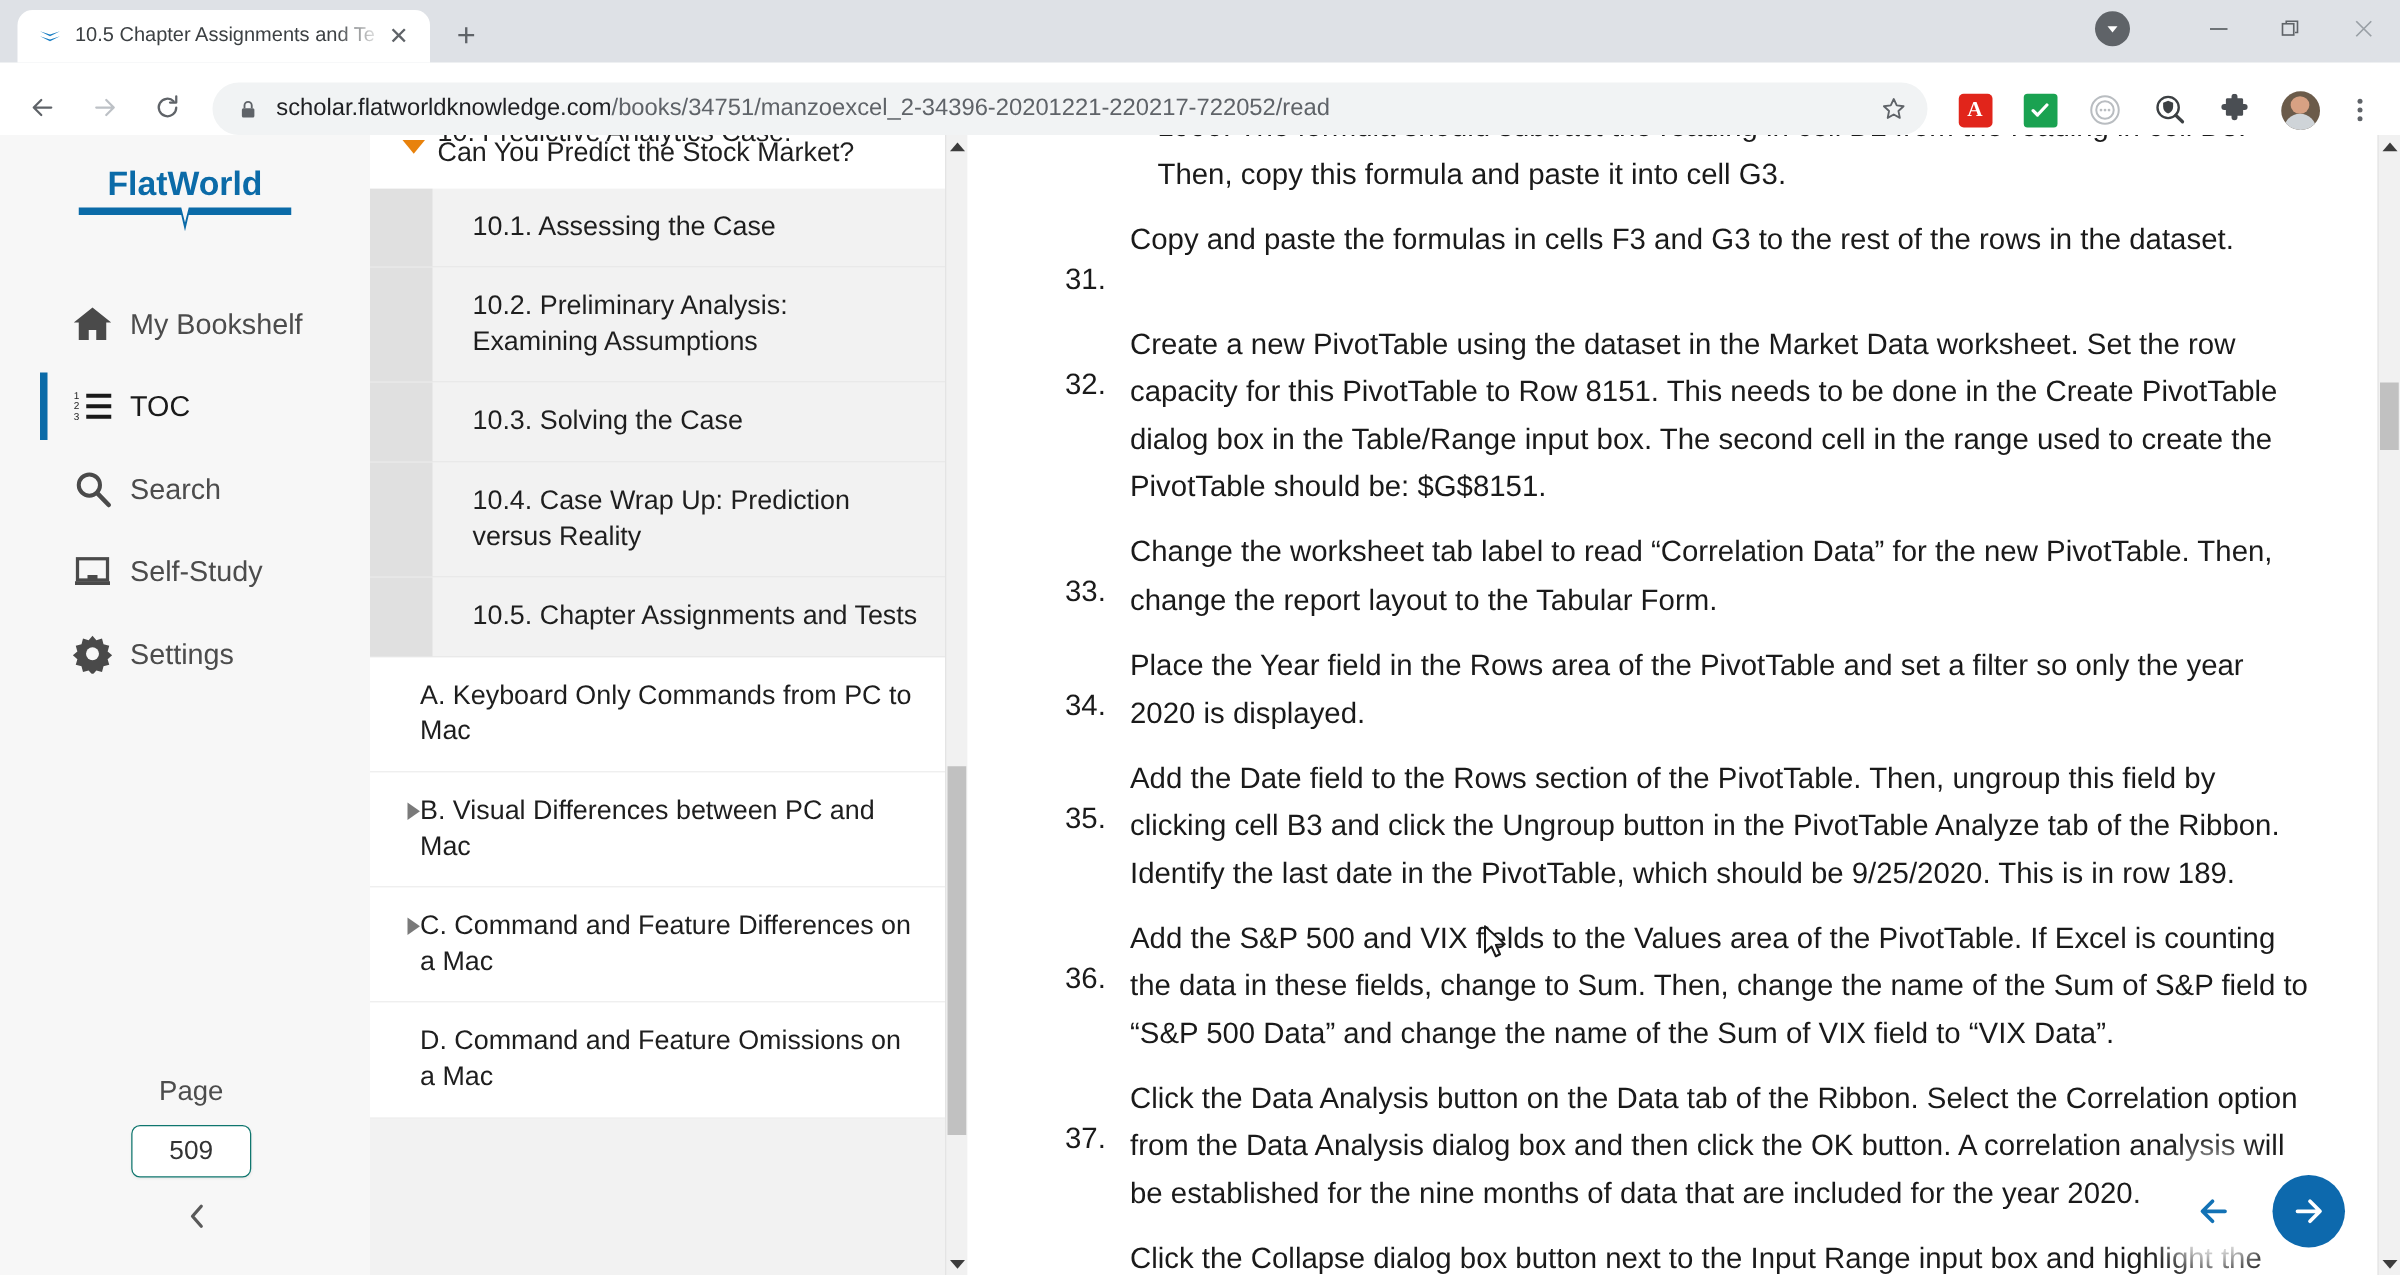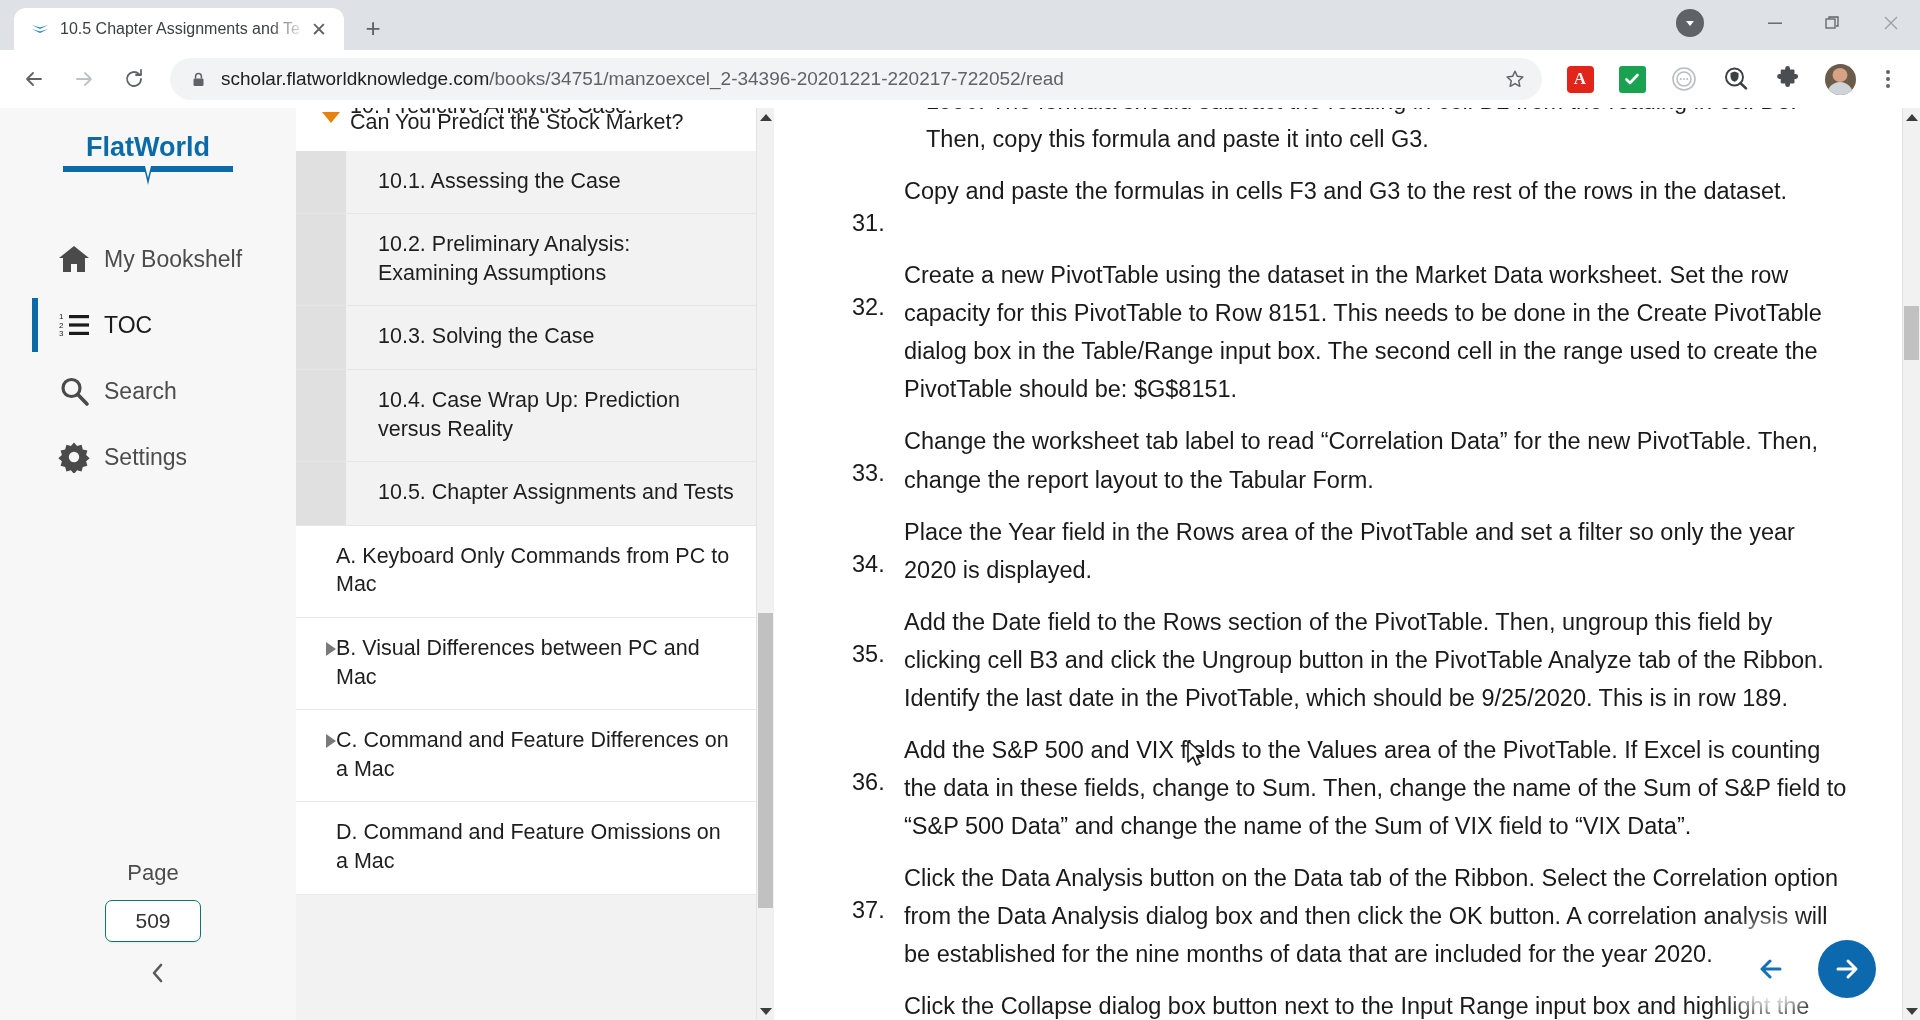--- a/index.html
+++ b/index.html
@@ -49,21 +49,21 @@
   .dl-indicator {
     width: 28px; height: 28px; border-radius: 50%; background: #5f6368;
     display: flex; align-items: center; justify-content: center; margin-right: 42px;
   }
   .wcbtn {
     width: 58px; height: 46px; display: flex; align-items: center;
     justify-content: center; color: #5f6368;
   }
 
   .toolbar {
-    height: 58px; background: #ffffff; display: flex; align-items: center;
+    height: 58px; background: #ffffff; display: flex; align-items: flex-end;
     padding: 0 12px; flex: none;
   }
   .navbtn {
     width: 44px; height: 44px; border-radius: 50%; display: flex;
     align-items: center; justify-content: center; color: #5f6368;
     margin-right: 6px; flex: none;
   }
   .omnibox {
     flex: 1; height: 42px; background: #f1f3f4; border-radius: 22px;
     display: flex; align-items: center; padding: 0 8px 0 20px;
@@ -415,20 +415,30 @@
         <div class="rail-item">
           <span class="ri-icon">
             <svg width="32" height="32" viewBox="0 0 32 32">
               <circle cx="13.5" cy="13" r="8.5" fill="none" stroke="#4a4a4a" stroke-width="3.2"></circle>
               <path d="M19.8 19.5 L29 29" stroke="#4a4a4a" stroke-width="3.6" stroke-linecap="round"></path>
             </svg>
           </span>
           <span class="ri-label">Search</span>
         </div>
 
+        <div class="rail-item">
+          <span class="ri-icon">
+            <svg width="32" height="32" viewBox="0 0 32 32">
+              <rect x="4" y="6" width="24" height="17" fill="none" stroke="#4a4a4a" stroke-width="2.6"></rect>
+              <rect x="2" y="24" width="28" height="3" fill="#4a4a4a"></rect>
+              <rect x="12" y="19" width="8" height="4" fill="#4a4a4a"></rect>
+            </svg>
+          </span>
+          <span class="ri-label">Self-Study</span>
+        </div>
 
         <div class="rail-item">
           <span class="ri-icon">
             <svg width="32" height="32" viewBox="0 0 32 32">
               <path d="M16 1.5 l3.1 3.6 4.5-1.3 1.2 4.6 4.6 1.2 -1.3 4.5 3.6 3.1 -3.6 3.1 1.3 4.5 -4.6 1.2 -1.2 4.6 -4.5-1.3 -3.1 3.6 -3.1-3.6 -4.5 1.3 -1.2-4.6 -4.6-1.2 1.3-4.5 -3.6-3.1 3.6-3.1 -1.3-4.5 4.6-1.2 1.2-4.6 4.5 1.3 Z" fill="#4a4a4a"></path>
               <circle cx="16" cy="16" r="5.2" fill="#f7f7f7"></circle>
             </svg>
           </span>
           <span class="ri-label">Settings</span>
         </div>

